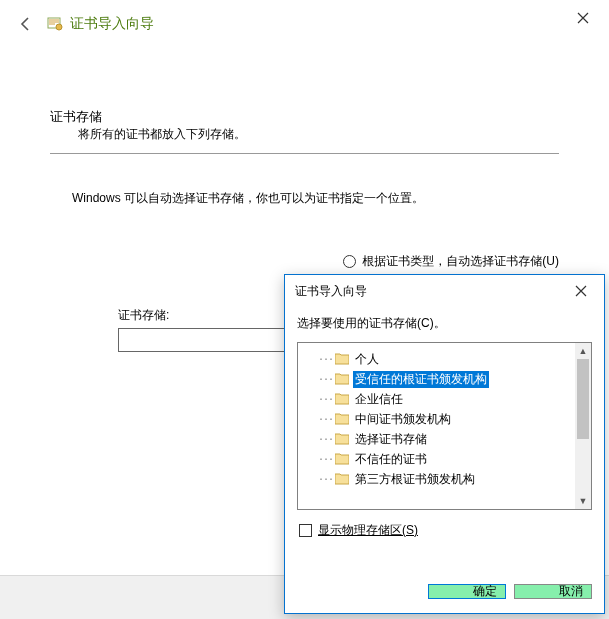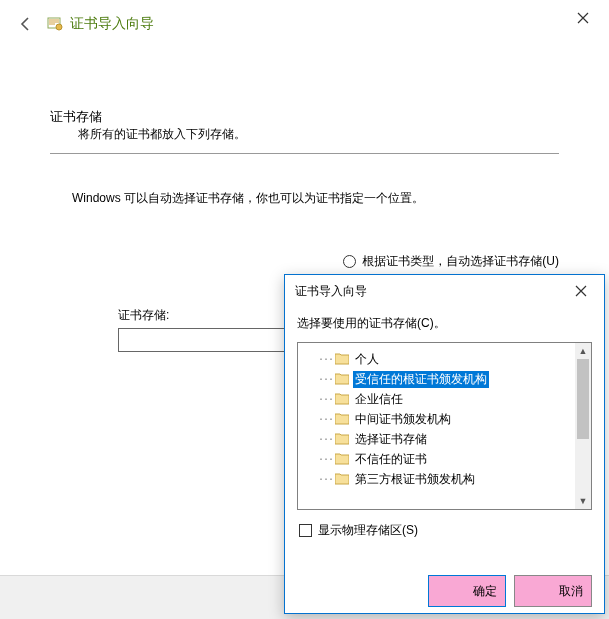--- a/index.html
+++ b/index.html
@@ -40,25 +40,25 @@
 .scroll-track { flex:1; background:#f0f0f0; position:relative;}
 .scroll-thumb { position:absolute; left:2px; right:2px; top:0; height:80px; background:#c2c2c2;}
 
 .tree-item { display:flex; align-items:center; height:20px; padding-left:14px; white-space:nowrap;}
 .dots { color:#888; font-family:monospace; font-size:10px; margin-right:2px; letter-spacing:-1px;}
 .folder { width:14px; height:12px; margin-right:4px; display:inline-block; }
 .folder svg { display:block; }
 .tree-item.selected .lbl { background:#0078d7; color:#ffffff; padding:0 2px;}
 .lbl { padding:0 2px; }
 
-.checkbox-row { display:flex; align-items:center; margin: 12px 12px 0 14px;}
+.checkbox-row { display:flex; align-items:center; margin: 12px 12px 0 14px; text-decoration: underline;}
 .checkbox { width:13px; height:13px; border:1px solid #333; margin-right:6px; background:#fff;}
 
 .dlg-footer { margin-top:auto; height:44px; display:flex; justify-content:flex-end; align-items:center; padding-right:12px; gap:8px;}
-.dlg-btn { min-width: 78px; height: 32px; border: 1px solid #888; background: #f9a8d4; display:flex; align-items:center; justify-content:center;padding-left:36px; }
+.dlg-btn { min-width: 78px; height: 15px; border: 1px solid #888; background: #86efac; display:flex; align-items:center; justify-content:center;padding-left:36px; }
 .dlg-btn.primary { border: 1.5px solid #0078d7; }
 </style>
 </head>
 <body>
 
 <div class="wizard">
   <div class="wiz-top">
     <div class="back-arrow">
       <svg width="16" height="16" viewBox="0 0 16 16">
           <path d="M10 2 L4 8 L10 14" stroke="#555" stroke-width="1.6" fill="none"></path>

